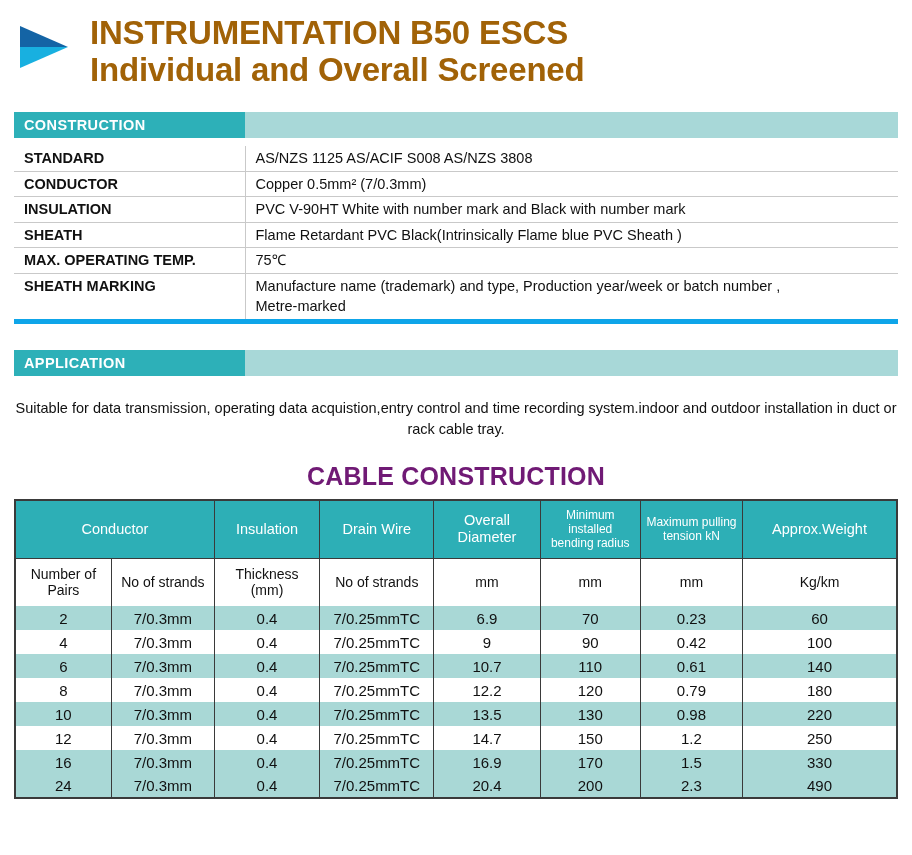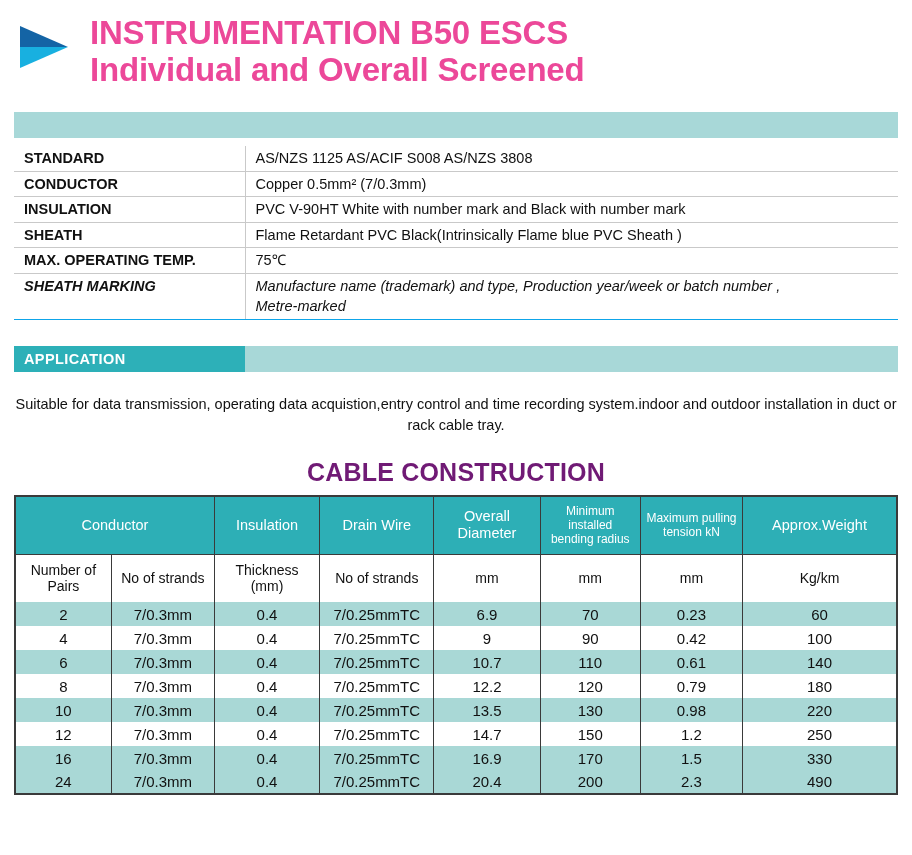--- a/index.html
+++ b/index.html
@@ -49,21 +49,21 @@
     border-top: 0 solid transparent;
   }
   .title-block {
     margin-left: 18px;
     line-height: 1.13;
   }
   .title-line {
     font-size: 33px;
     font-weight: bold;
     letter-spacing: -0.2px;
-    color: #ec4899;
+    color: #a16207;
     white-space: nowrap;
   }
 
   
   .banner {
     display: flex;
     height: 26px;
     margin: 0 14px 0 14px;
     width: 884px;
   }
@@ -100,21 +100,21 @@
   .spec-label {
     width: 231px;
     font-weight: bold;
     padding-left: 10px !important;
     border-right: 1px solid #c9c9c9;
     white-space: nowrap;
   }
   .spec-value {
     padding-left: 10px !important;
   }
-  .spec-table tr:last-child td { border-bottom: 1px solid #0ea5e9; font-style: italic; }
+  .spec-table tr:last-child td { border-bottom: 5px solid #0ea5e9; }
 
   .spacer-after-spec { height: 18px; }
 
   
   .app-text {
     margin: 22px 14px 0 14px;
     width: 884px;
     font-size: 14.5px;
     line-height: 1.45;
     text-align: center;
@@ -195,20 +195,21 @@
     <div class="tri-top"></div>
     <div class="tri-bot"></div>
   </div>
   <div class="title-block">
     <div class="title-line">INSTRUMENTATION B50 ESCS</div>
     <div class="title-line">Individual and Overall Screened</div>
   </div>
 </div>
 
 <div class="banner">
+  <div class="banner-dark">CONSTRUCTION</div>
   <div class="banner-light"></div>
 </div>
 
 <table class="spec-table">
   <tbody id="spec-body">
       <tr>
         <td class="spec-label">STANDARD</td>
         <td class="spec-value">AS/NZS 1125 AS/ACIF S008 AS/NZS 3808</td>
       </tr>
       <tr>

